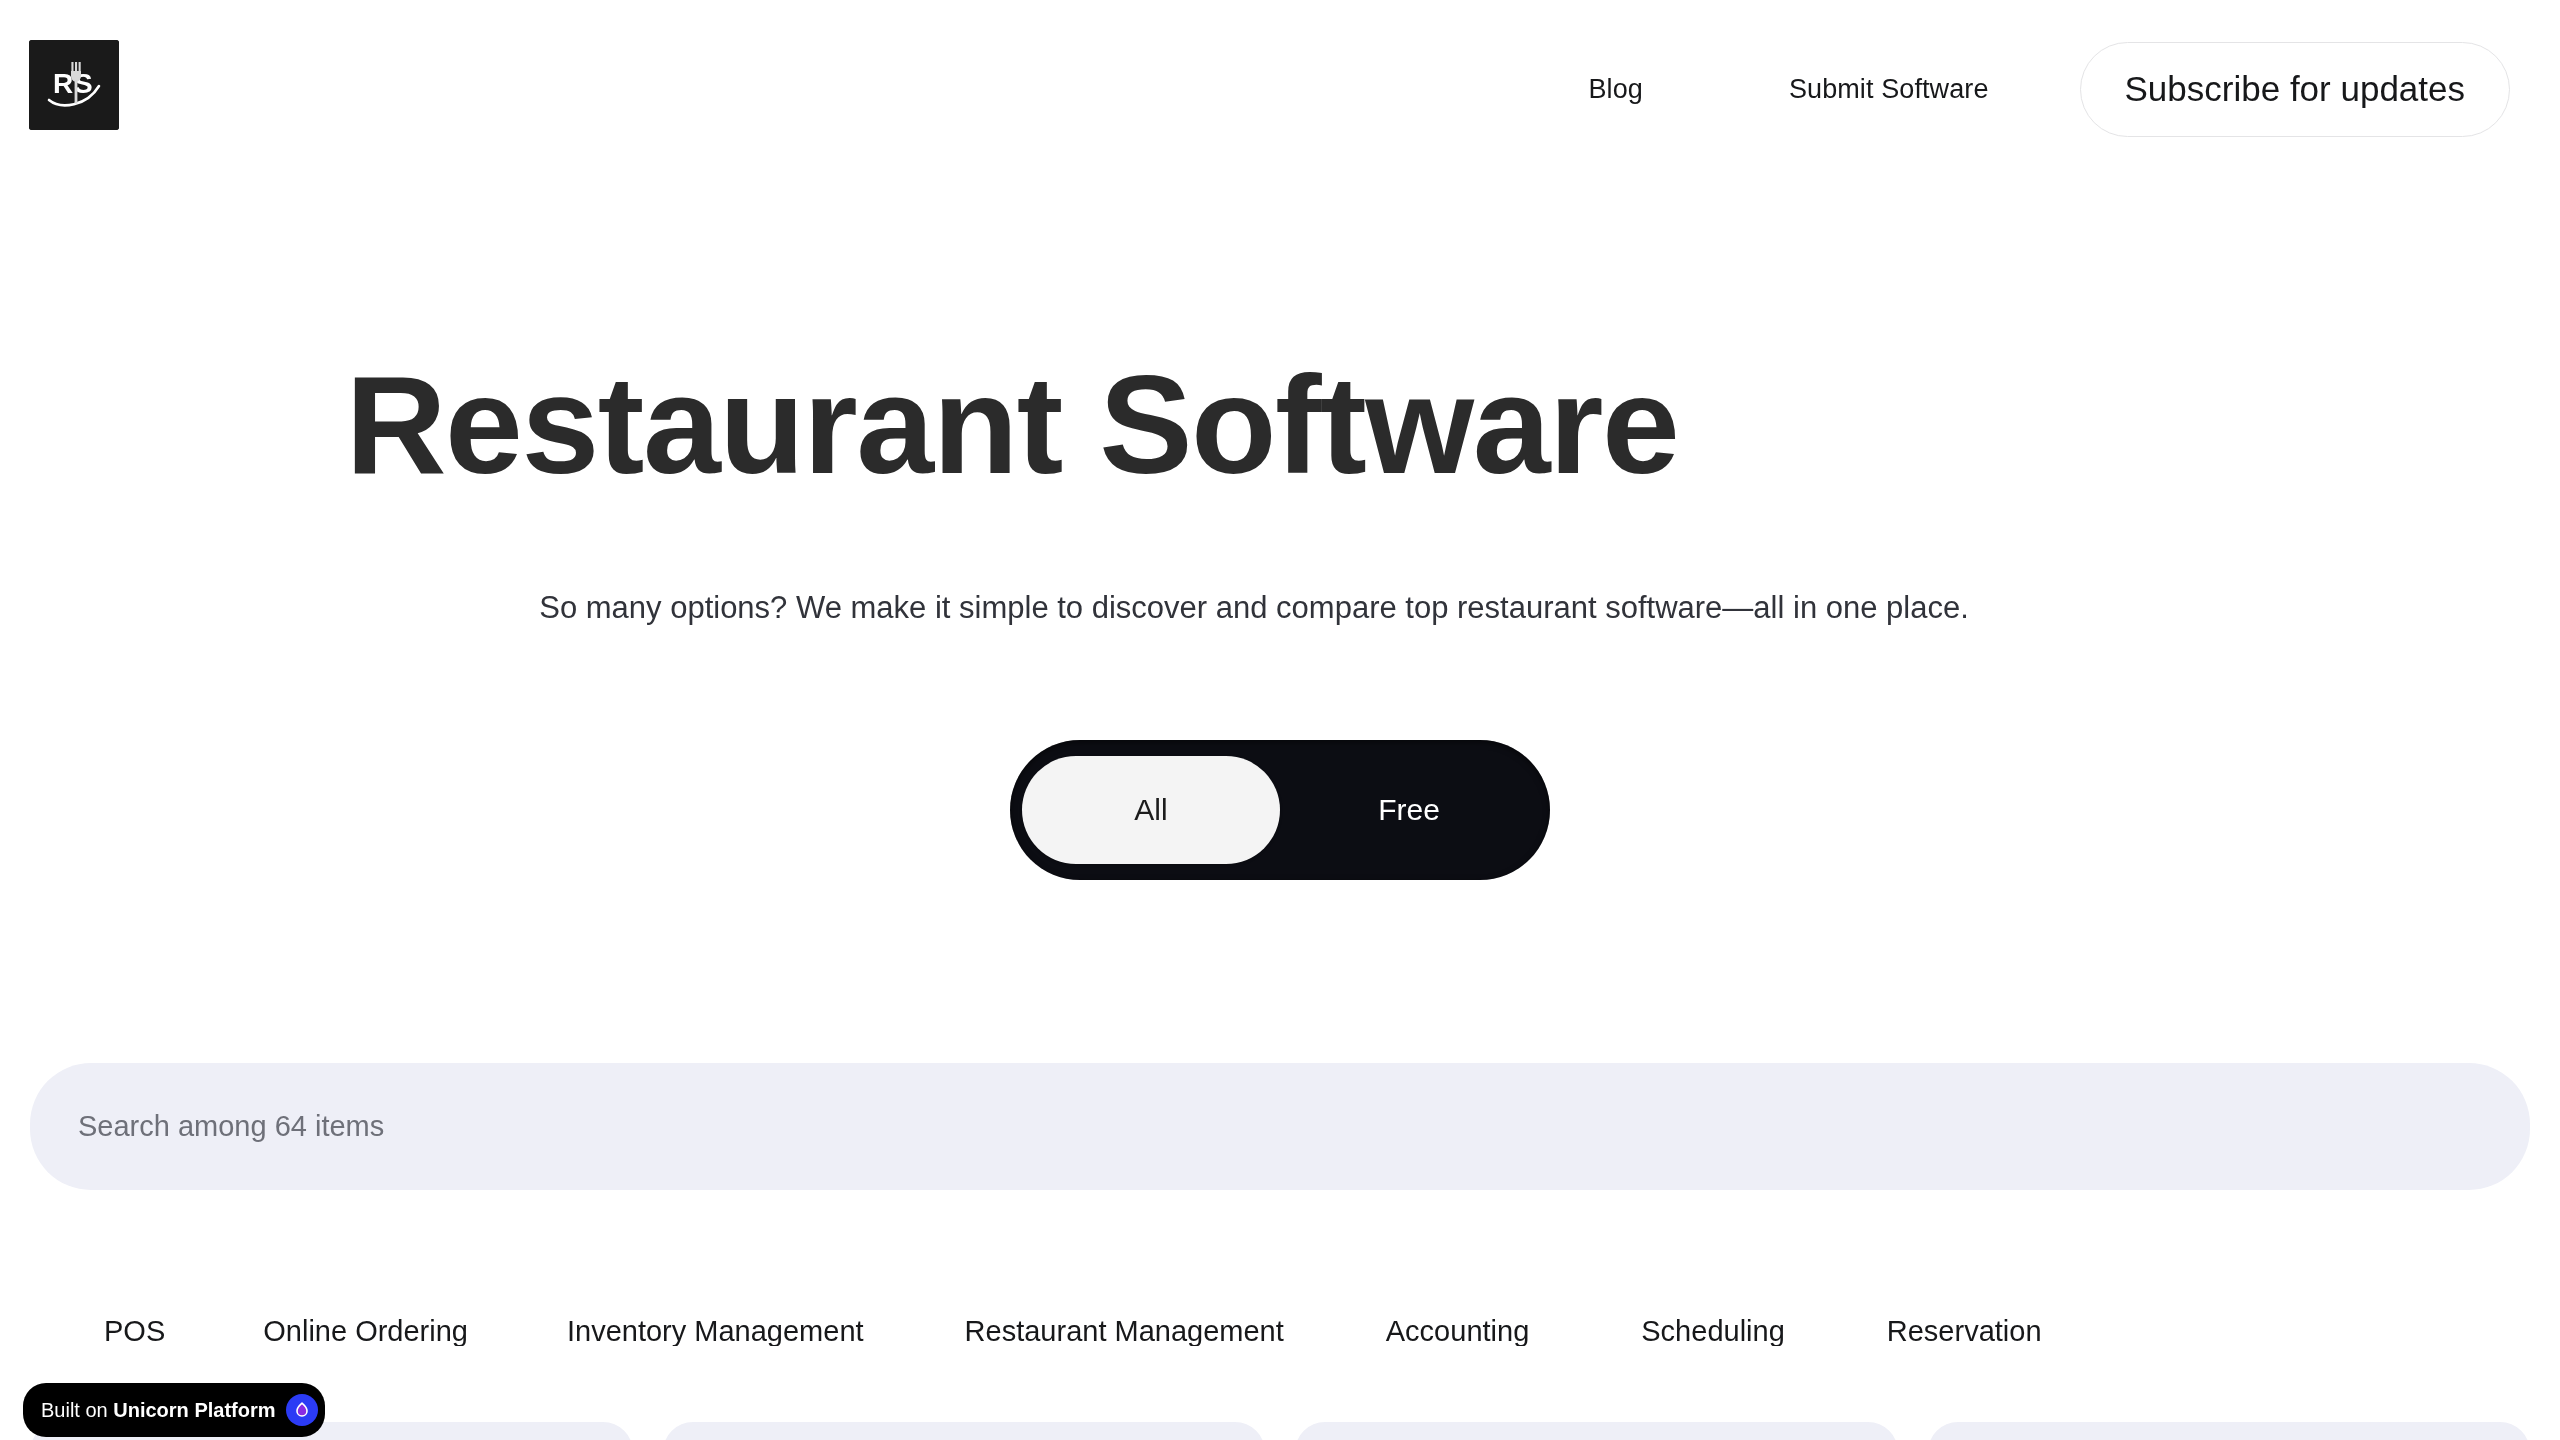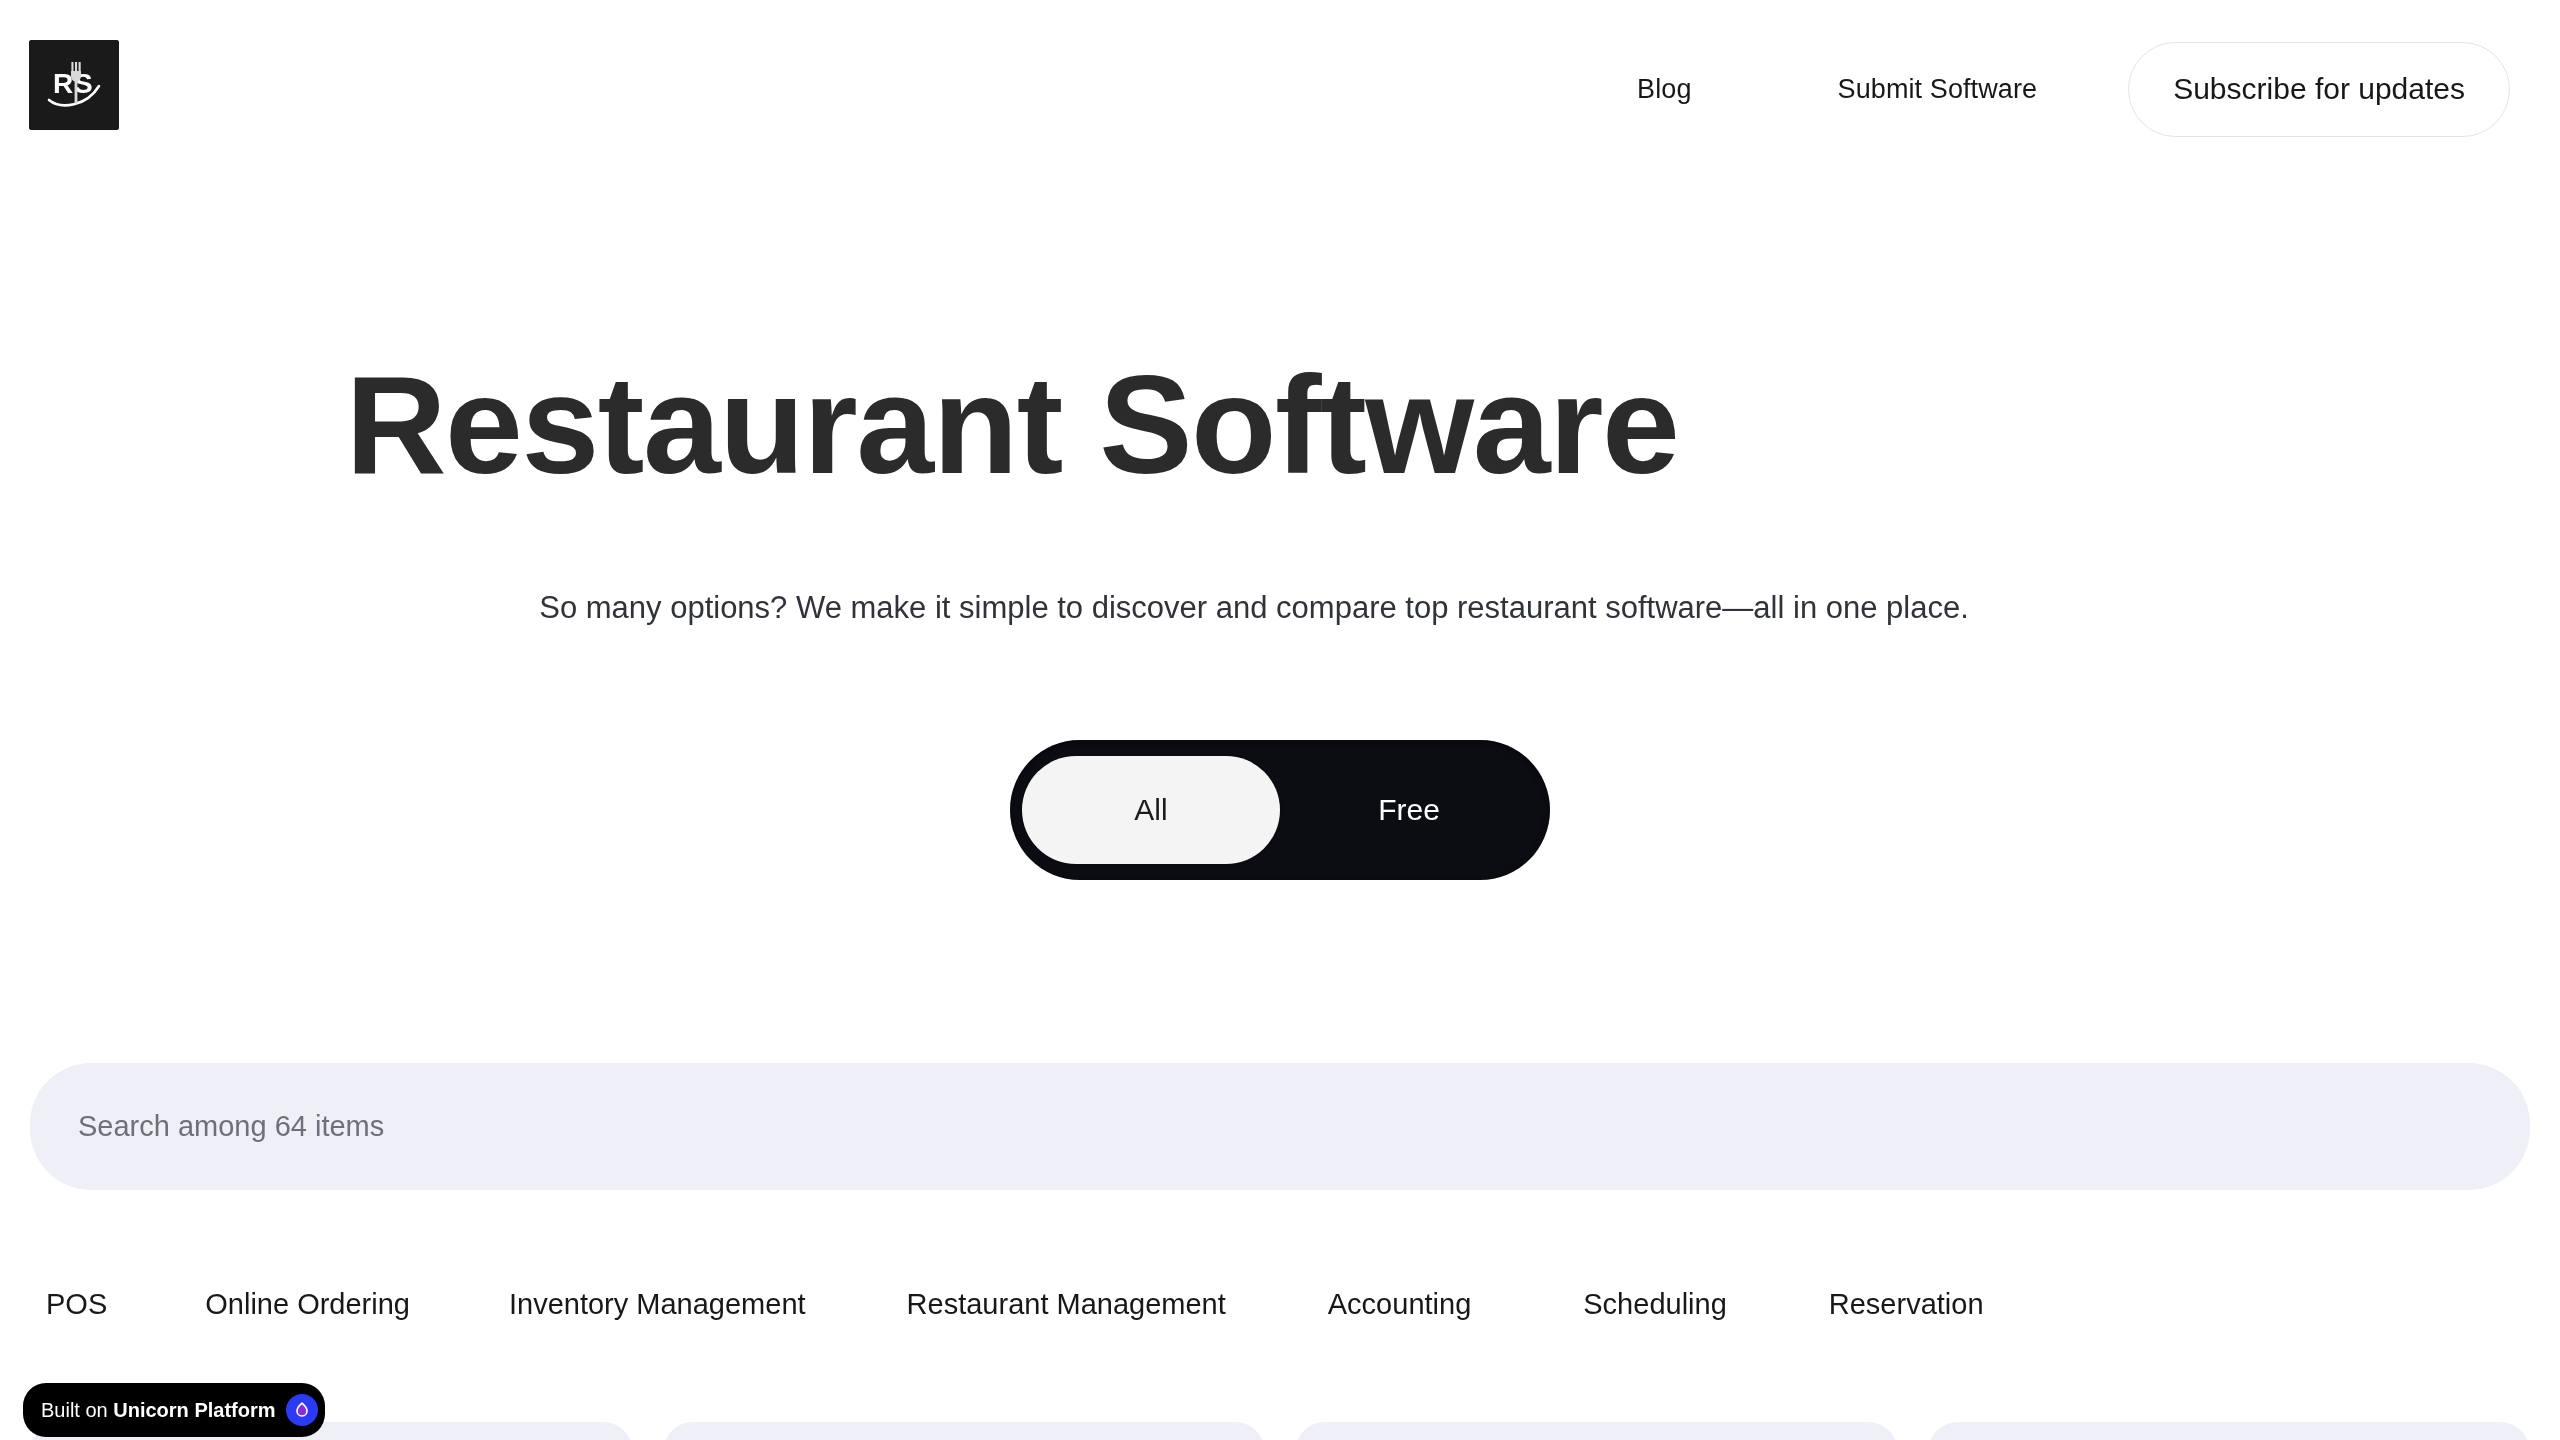--- a/index.html
+++ b/index.html
@@ -61,21 +61,21 @@
   .subscribe-btn {
     display: inline-flex;
     align-items: center;
     justify-content: center;
     height: 95px;
     padding: 0 44px;
     border: 1.6px solid #e4e4e6;
     border-radius: 48px;
     background: #ffffff;
     font-family: "Liberation Sans", sans-serif;
-    font-size: 30px;
+    font-size: 35px;
     color: #17181a;
     white-space: nowrap;
     cursor: pointer;
   }
 
   
   .hero {
     position: absolute;
     top: 0; left: 0;
     width: 2560px;
@@ -174,22 +174,22 @@
   .search-input::placeholder { color: #6e7079; opacity: 1; }
 
   
   .categories {
     position: absolute;
     top: 1290px;
     left: 0;
     width: 2560px;
     height: 56px;
     display: flex;
-    align-items: flex-start;
-    padding-left: 46px;
+    align-items: flex-end;
+    padding-left: 104px;
     gap: 0;
     overflow: hidden;
   }
 
   .category {
     font-size: 29px;
     color: #17181a;
     white-space: nowrap;
     line-height: 1;
     cursor: pointer;

